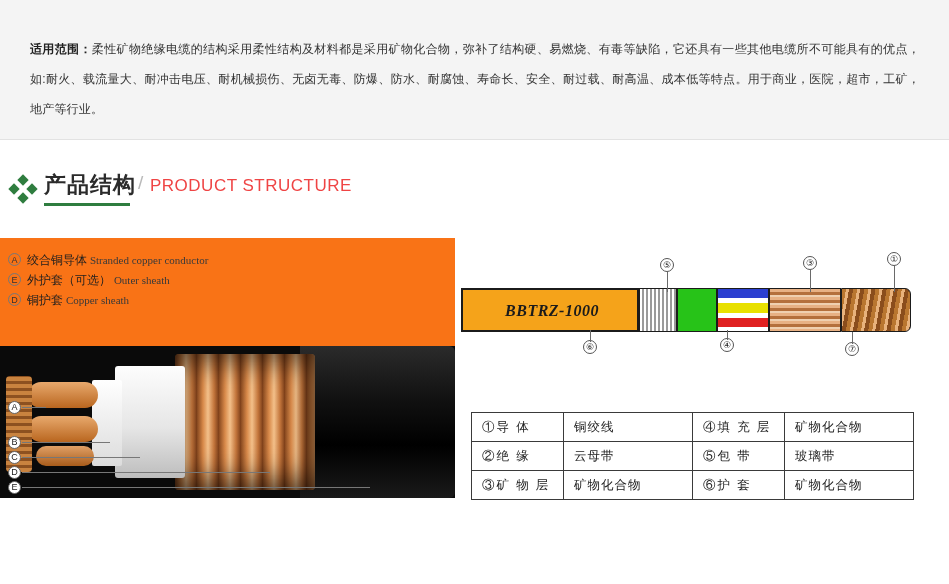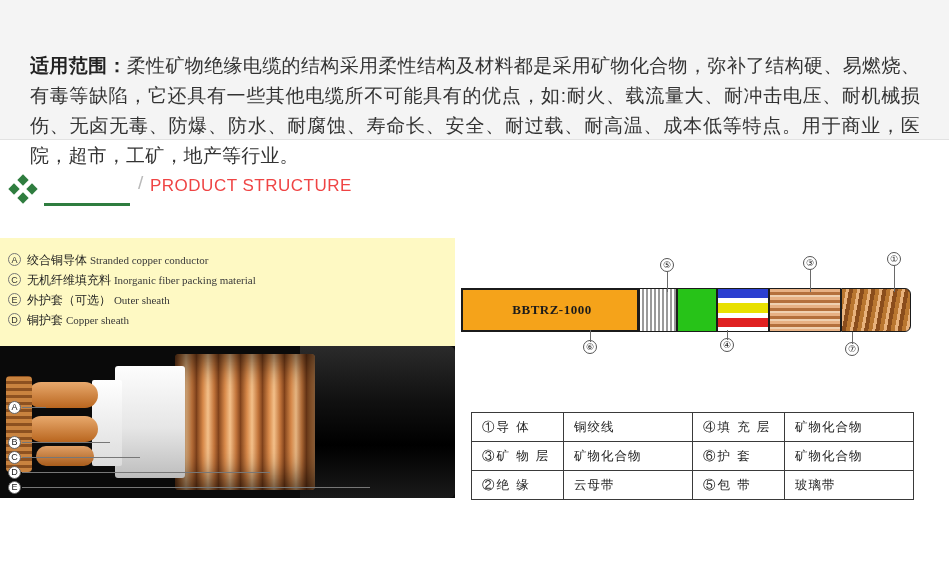--- a/index.html
+++ b/index.html
@@ -19,23 +19,23 @@
   
   .desc-panel {
     position: absolute;
     left: 0; top: 0;
     width: 949px; height: 140px;
     background: #f4f4f4;
     border-bottom: 1px solid #e2e2e2;
   }
   .desc-text {
     position: absolute;
-    left: 30px; top: 32px;
+    left: 30px; top: 22px;
     width: 890px;
-    font-size: 19px;
+    font-size: 12px;
     line-height: 30px;
     color: #333;
     letter-spacing: 0.2px;
     text-align: justify;
   }
   .desc-label {
     font-weight: bold;
     color: #222;
   }
 
@@ -95,21 +95,21 @@
     width: 949px; height: 1px;
     background: #e0e0e0;
     z-index: -1;
   }
 
   
   .left-fig {
     position: absolute;
     left: 0; top: 238px;
     width: 455px; height: 260px;
-    background: #fef9c3;
+    background: #f97316;
     overflow: hidden;
   }
   .legend {
     position: absolute;
     left: 8px; top: 12px;
     width: 310px;
   }
   .legend-row {
     height: 20px;
     font-size: 11.5px;
@@ -229,25 +229,26 @@
     left: 6px; top: 50px;
     width: 178px; height: 44px;
     background: #f5a31a;
     border: 2px solid #1b1b1b;
   }
   .sch-label {
     position: absolute;
     left: 0; top: 12px;
     width: 178px;
     text-align: center;
-    font-size: 13px;
+    font-size: 16px;
     font-weight: bold;
     color: #1b1b1b;
     letter-spacing: .5px;
     font-family: "Liberation Serif", serif;
+    font-style: italic;
   }
   .sch-seg {
     position: absolute;
     top: 50px;
     height: 44px;
     border: 1px solid #1b1b1b;
   }
   .seg-braid {
     left: 184px; width: 38px;
     background: repeating-linear-gradient(90deg,#fff 0 2px,#9a9a9a 2px 4px);
@@ -323,35 +324,32 @@
   </div>
 
   <div class="section-title-wrap">
     <div class="title-rule"></div>
     <div class="diamond-icon">
       <i class="d1"></i>
         <i class="d2"></i>
         <i class="d3"></i>
         <i class="d4"></i>
     </div>
+    <div class="title-cn">产品结构</div>
     <div class="title-slash">/</div>
     <div class="title-en">PRODUCT STRUCTURE</div>
     <div class="title-underline"></div>
   </div>
 
   <div class="left-fig">
 
     <div class="legend">
       <div class="legend-row">
         <span class="legend-mark">A</span><span class="legend-cn">绞合铜导体</span>
         <span class="legend-en">Stranded copper conductor</span>
-      </div>
-      <div class="legend-row">
-        <span class="legend-mark">C</span><span class="legend-cn">无机纤维填充料</span>
-        <span class="legend-en">Inorganic fiber packing material</span>
       </div>
       <div class="legend-row">
         <span class="legend-mark">E</span><span class="legend-cn">外护套（可选）</span>
         <span class="legend-en">Outer sheath</span>
       </div>
       <div class="legend-row">
         <span class="legend-mark">D</span><span class="legend-cn">铜护套</span>
         <span class="legend-en">Copper sheath</span>
       </div>
     </div>
@@ -414,27 +412,27 @@
 
   <table class="spec-table">
     <tbody>
       <tr>
         <td class="c-num">①导  体</td>
         <td class="c-val">铜绞线</td>
         <td class="c-num">④填 充 层</td>
         <td class="c-val">矿物化合物</td>
       </tr>
       <tr>
+        <td class="c-num">②绝  缘</td>
+        <td class="c-val">云母带</td>
+        <td class="c-num">⑤包  带</td>
+        <td class="c-val">玻璃带</td>
+      </tr>
+      <tr>
         <td class="c-num">③矿 物 层</td>
         <td class="c-val">矿物化合物</td>
         <td class="c-num">⑥护  套</td>
         <td class="c-val">矿物化合物</td>
       </tr>
-      <tr>
-        <td class="c-num">②绝  缘</td>
-        <td class="c-val">云母带</td>
-        <td class="c-num">⑤包  带</td>
-        <td class="c-val">玻璃带</td>
-      </tr>
     </tbody>
   </table>
 
 </div>
 
 </body></html>

